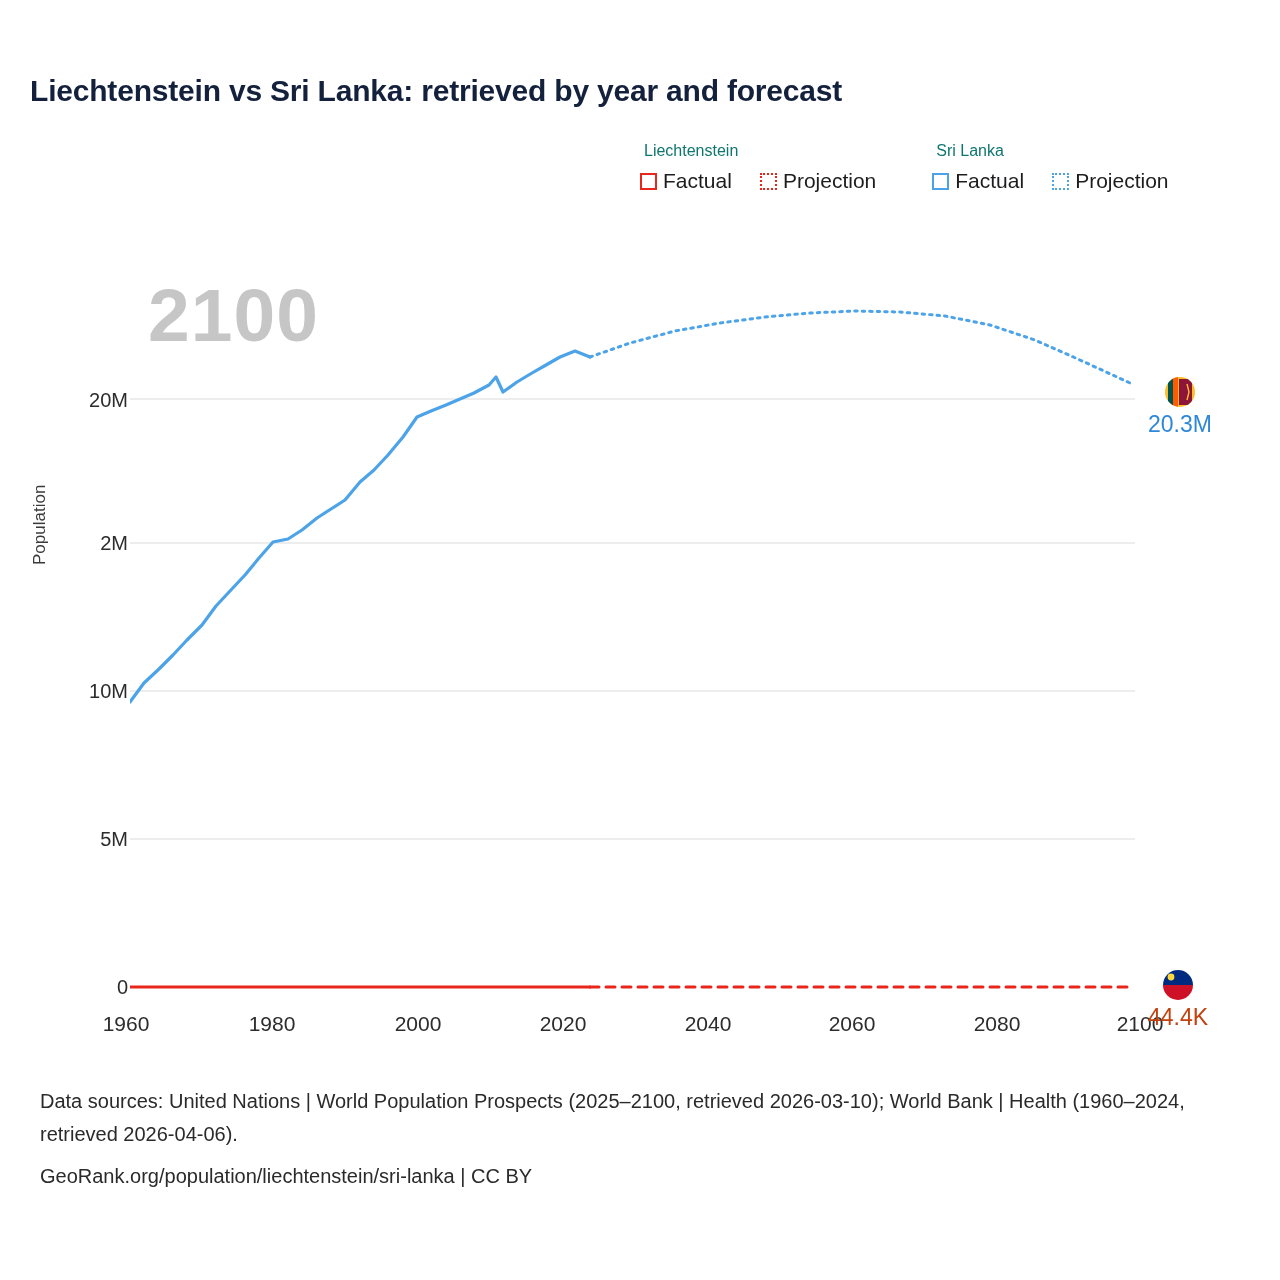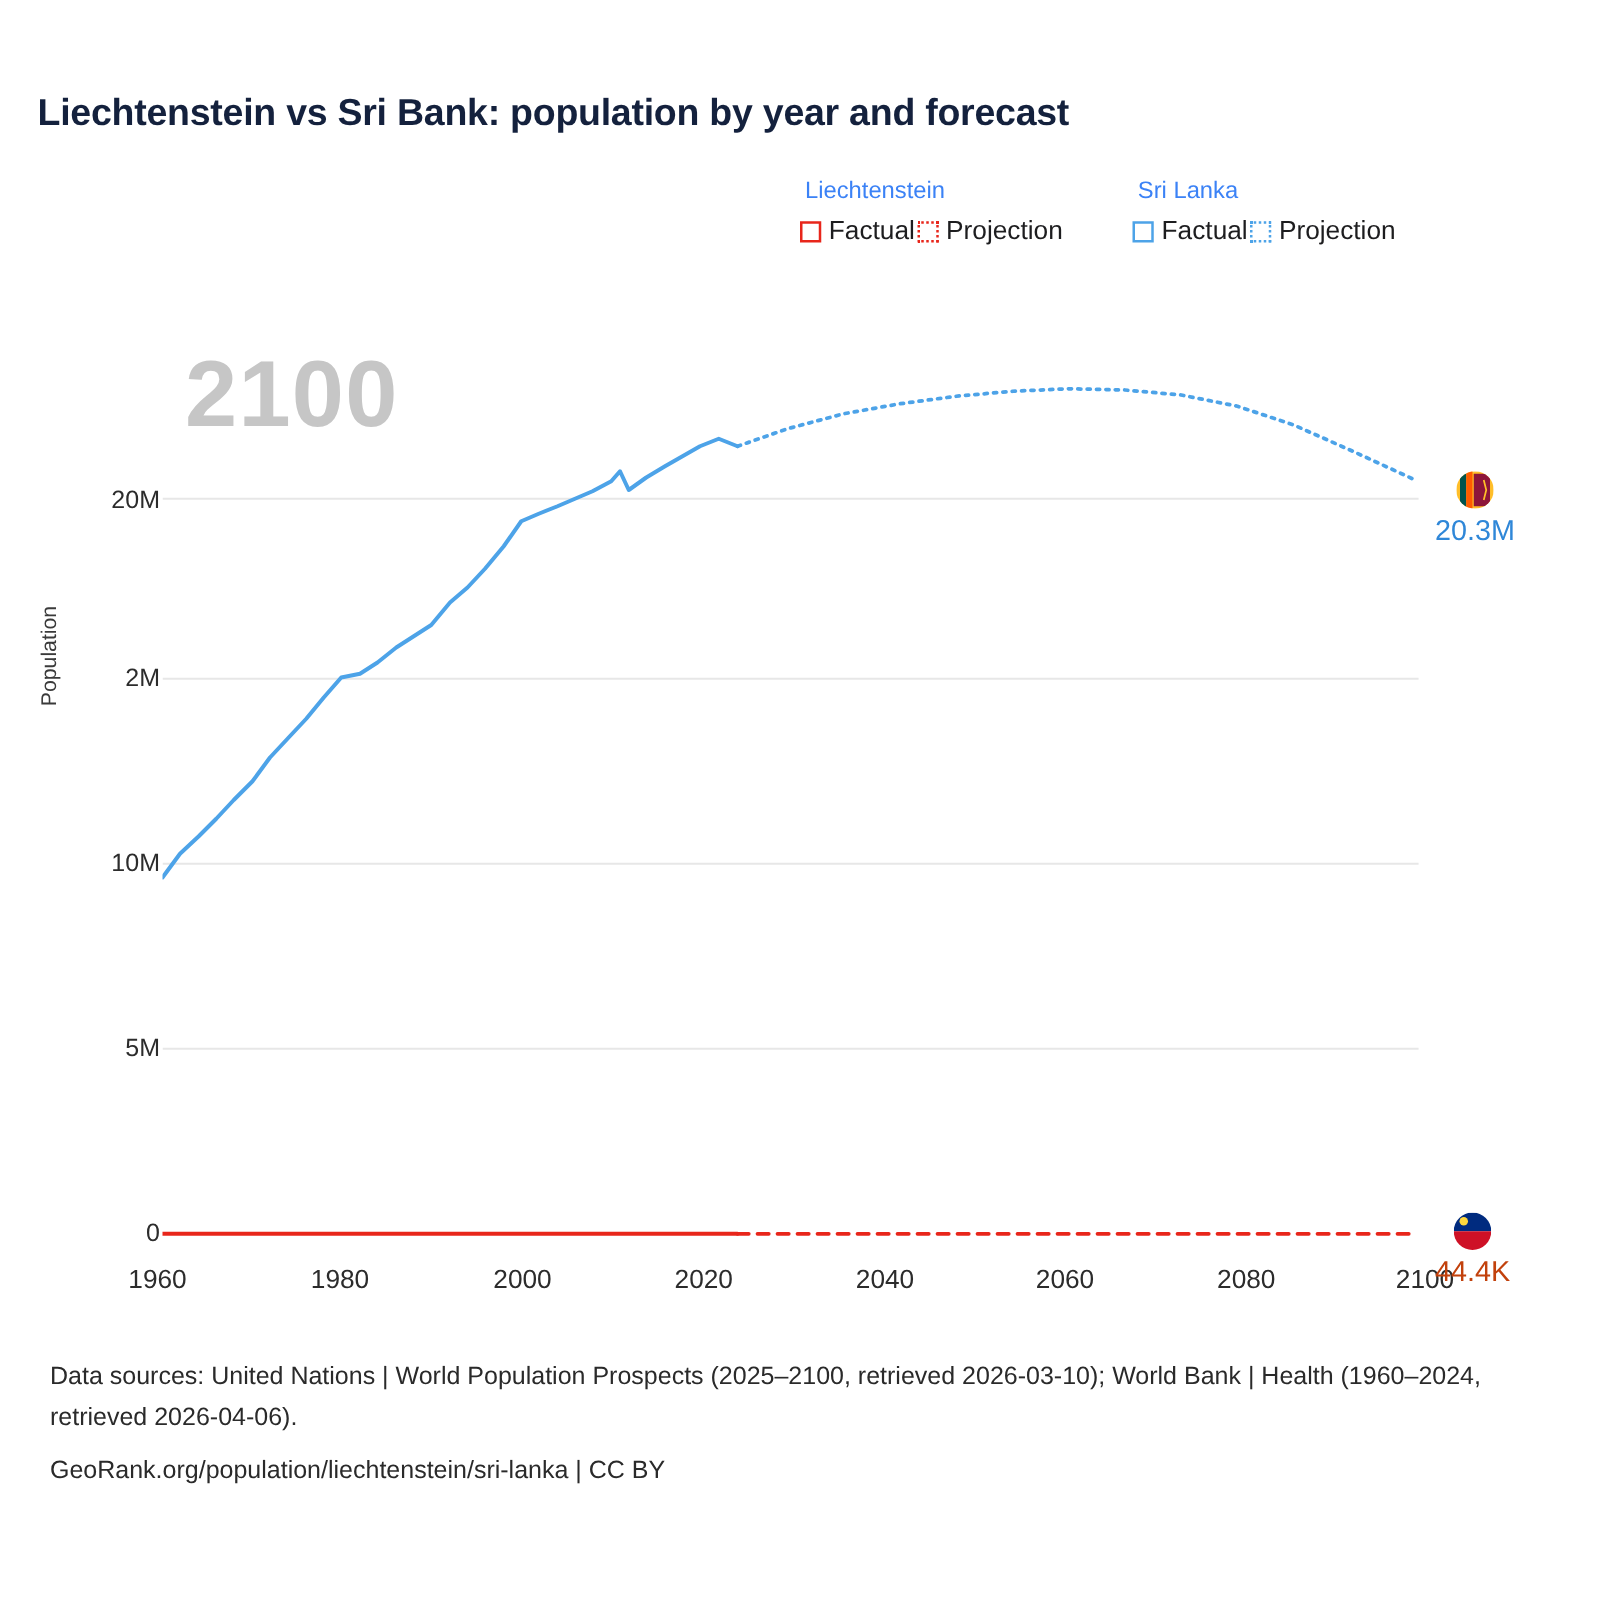--- a/index.html
+++ b/index.html
@@ -36,29 +36,29 @@
     display: flex;
     gap: 0px;
     align-items: flex-start;
   }
   .legend-group {
     display: flex;
     flex-direction: column;
   }
   .legend-group.g2 { margin-left: 56px; }
   .legend-group-title {
-    font-size: 19px;
-    color: #3b82f6;
+    font-size: 16px;
+    color: #0f766e;
     margin-bottom: 9px;
     padding-left: 4px;
   }
   .legend-items {
     display: flex;
     align-items: center;
-    gap: 2px;
+    gap: 28px;
   }
   .legend-item {
     display: flex;
     align-items: center;
     gap: 6px;
     font-size: 21px;
     color: #1d1d1f;
   }
   .swatch {
     width: 17px;
@@ -155,21 +155,21 @@
     color: #2a2a2a;
   }
   .footer .src-line { display: block; }
   .footer .link-line { display: block; margin-top: 9px; }
 </style>
 </head>
 <body>
 
 <div class="chart-root">
 
-  <div class="chart-title">Liechtenstein vs Sri Bank: population by year and forecast</div>
+  <div class="chart-title">Liechtenstein vs Sri Lanka: retrieved by year and forecast</div>
 
   <div class="legend">
     <div class="legend-group g1">
       <div class="legend-group-title">Liechtenstein</div>
       <div class="legend-items">
         <div class="legend-item">
           <span class="swatch solid-red"></span>
           <span>Factual</span>
         </div>
         <div class="legend-item">

